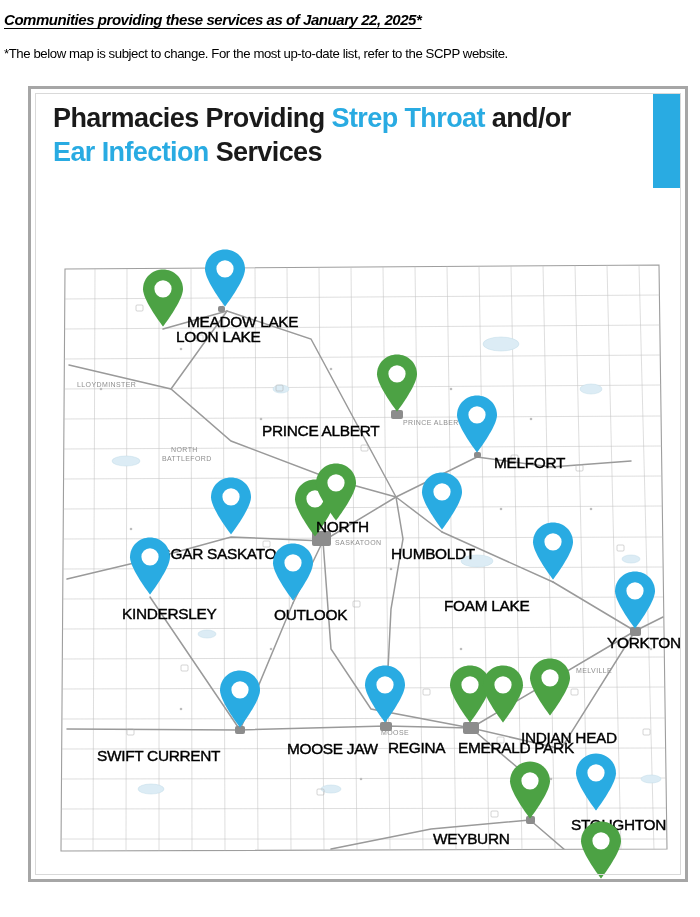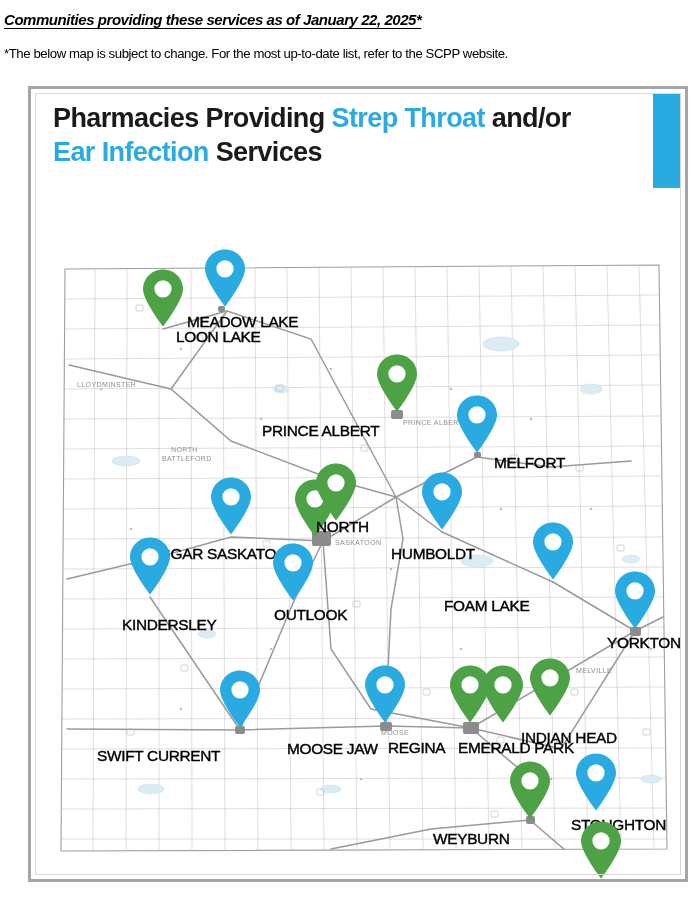--- a/index.html
+++ b/index.html
@@ -337,21 +337,21 @@
           <circle cx="22" cy="19.8" r="8.6" fill="#ffffff"></circle>
         </svg>
       </div>
       <div class="city-label" style="left: 360px; top: 456px;">HUMBOLDT</div>
       <div class="marker" style="left: 119px; top: 506px;">
         <svg viewBox="0 0 44 58" xmlns="http://www.w3.org/2000/svg">
           <path d="M22 57.5C22 57.5 42 31.5 42 20.2 42 9.05 33.05 0.5 22 0.5 10.95 0.5 2 9.05 2 20.2 2 31.5 22 57.5 22 57.5Z" fill="#29ABE2"></path>
           <circle cx="22" cy="19.8" r="8.6" fill="#ffffff"></circle>
         </svg>
       </div>
-      <div class="city-label" style="left: 91px; top: 516px; margin-top: 11px;">KINDERSLEY</div>
+      <div class="city-label" style="left: 91px; top: 516px;">KINDERSLEY</div>
       <div class="marker" style="left: 262px; top: 512px;">
         <svg viewBox="0 0 44 58" xmlns="http://www.w3.org/2000/svg">
           <path d="M22 57.5C22 57.5 42 31.5 42 20.2 42 9.05 33.05 0.5 22 0.5 10.95 0.5 2 9.05 2 20.2 2 31.5 22 57.5 22 57.5Z" fill="#29ABE2"></path>
           <circle cx="22" cy="19.8" r="8.6" fill="#ffffff"></circle>
         </svg>
       </div>
       <div class="city-label" style="left: 243px; top: 517px;">OUTLOOK</div>
       <div class="marker" style="left: 522px; top: 491px;">
         <svg viewBox="0 0 44 58" xmlns="http://www.w3.org/2000/svg">
           <path d="M22 57.5C22 57.5 42 31.5 42 20.2 42 9.05 33.05 0.5 22 0.5 10.95 0.5 2 9.05 2 20.2 2 31.5 22 57.5 22 57.5Z" fill="#29ABE2"></path>

